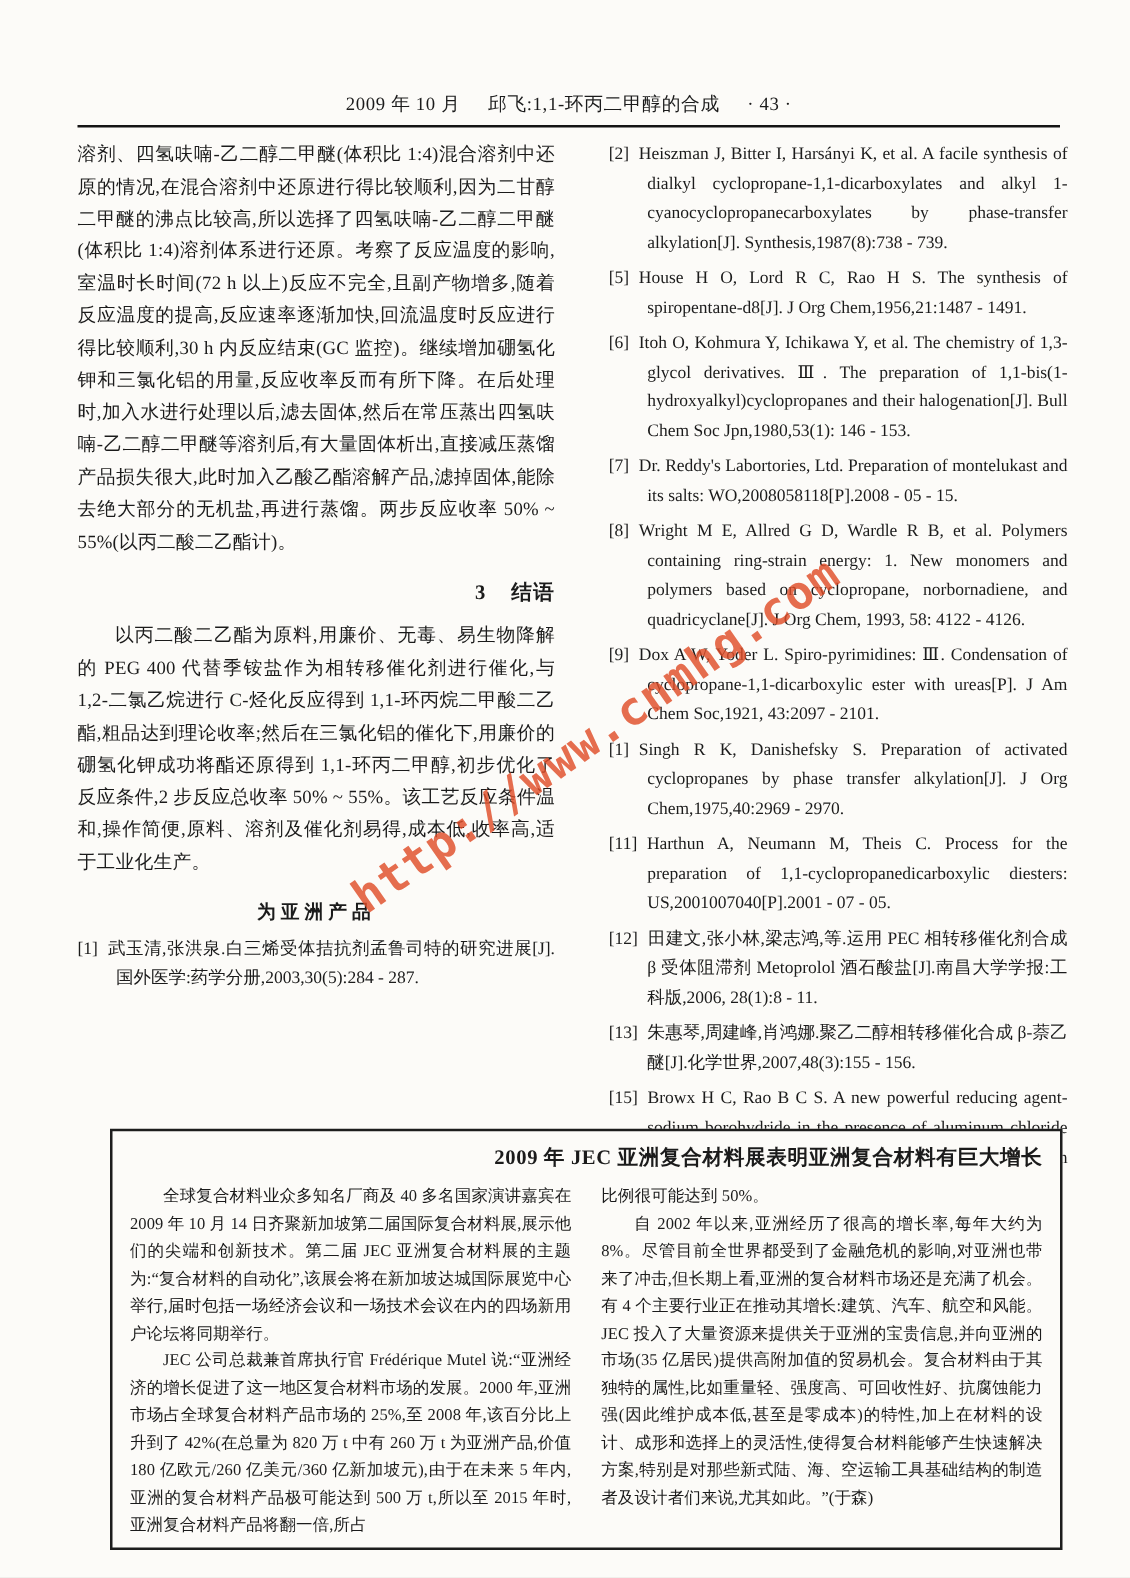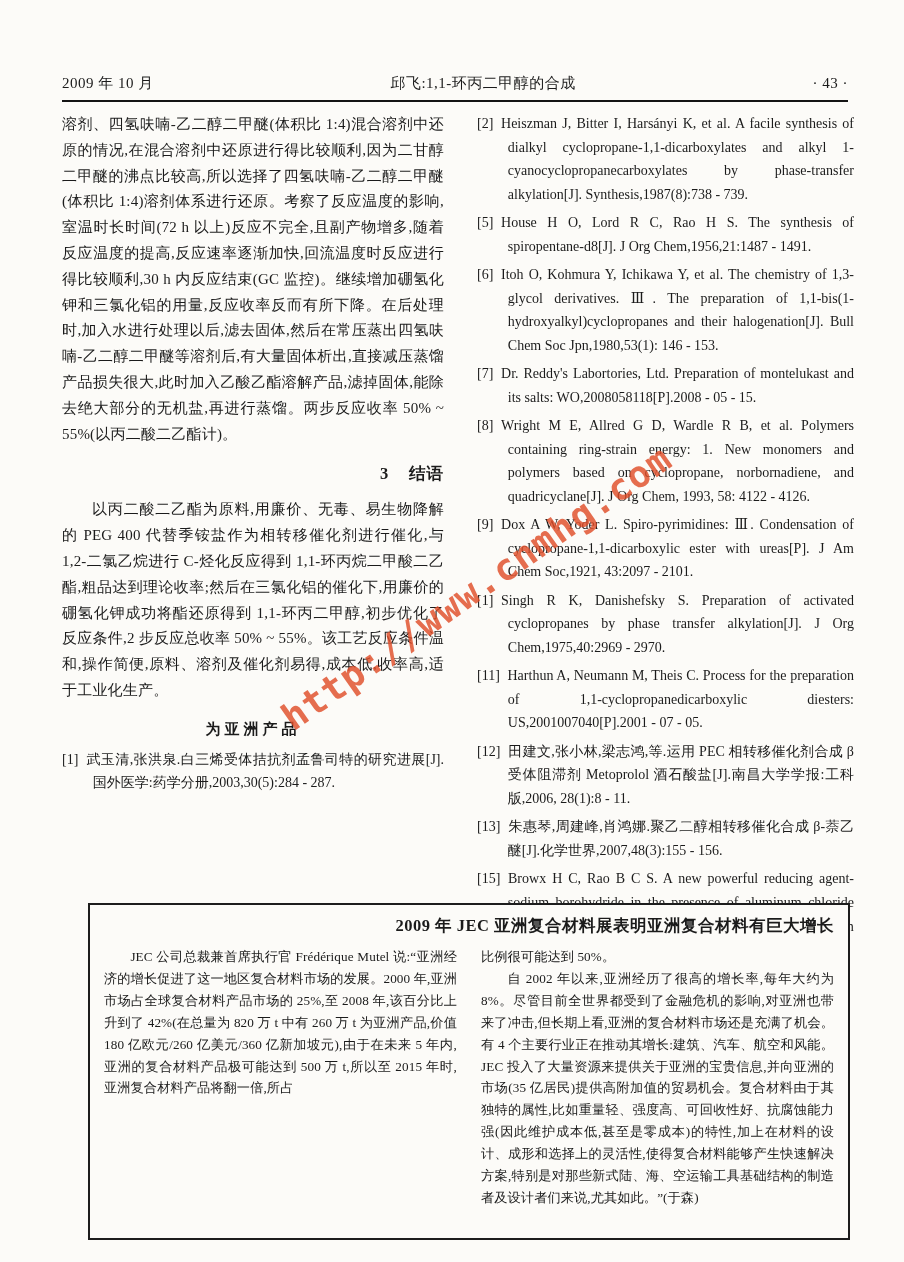--- a/index.html
+++ b/index.html
@@ -4,32 +4,32 @@
 <style>
   html,body{margin:0;padding:0;background:#e8e6e1;}
   .page{
     position:relative; width:904px; height:1262px; margin:0 auto;
     background:#fcfbf8; color:#1b1b1b; overflow:hidden;
     font-family:"Liberation Serif","DejaVu Serif",serif;
   }
   
   .header{
     position:absolute; top:74px; left:62px; right:56px;
-    display:flex; justify-content:space-between; align-items:baseline;
+    display:flex; justify-content:center; align-items:baseline;
     font-size:15px; letter-spacing:.5px;gap:22px;
   }
   .header .h-title{font-size:15px;}
   .header-rule{
     position:absolute; top:100px; left:62px; right:56px;
     border-top:2px solid #141414; height:0;
   }
   
   .columns{
     position:absolute; top:112px; left:62px; right:50px;
-    display:flex; gap:33px;
+    display:flex; gap:43px;
   }
   .col{min-width:0;}
   .col.left{width:382px; flex:0 0 382px;}
   .col.right{flex:1;}
   .body-text{
     margin:0; font-size:15px; line-height:1.72; text-align:justify;
     letter-spacing:.2px;
   }
   .body-text.indent{text-indent:2em;}
   .section-heading{
@@ -127,20 +127,21 @@
     </div>
 
   </div>
 
   <div class="watermark">http://www.cnmhg.com</div>
 
   <div class="news-box">
     <h2 class="news-title">2009 年 JEC 亚洲复合材料展表明亚洲复合材料有巨大增长</h2>
     <div class="news-cols">
       <div class="news-col">
+        <p class="ind">全球复合材料业众多知名厂商及 40 多名国家演讲嘉宾在 2009 年 10 月 14 日齐聚新加坡第二届国际复合材料展,展示他们的尖端和创新技术。第二届 JEC 亚洲复合材料展的主题为:“复合材料的自动化”,该展会将在新加坡达城国际展览中心举行,届时包括一场经济会议和一场技术会议在内的四场新用户论坛将同期举行。</p>
         <p class="ind">JEC 公司总裁兼首席执行官 Frédérique Mutel 说:“亚洲经济的增长促进了这一地区复合材料市场的发展。2000 年,亚洲市场占全球复合材料产品市场的 25%,至 2008 年,该百分比上升到了 42%(在总量为 820 万 t 中有 260 万 t 为亚洲产品,价值 180 亿欧元/260 亿美元/360 亿新加坡元),由于在未来 5 年内,亚洲的复合材料产品极可能达到 500 万 t,所以至 2015 年时,亚洲复合材料产品将翻一倍,所占</p>
       </div>
       <div class="news-col">
         <p>比例很可能达到 50%。</p>
         <p class="ind">自 2002 年以来,亚洲经历了很高的增长率,每年大约为 8%。尽管目前全世界都受到了金融危机的影响,对亚洲也带来了冲击,但长期上看,亚洲的复合材料市场还是充满了机会。有 4 个主要行业正在推动其增长:建筑、汽车、航空和风能。JEC 投入了大量资源来提供关于亚洲的宝贵信息,并向亚洲的市场(35 亿居民)提供高附加值的贸易机会。复合材料由于其独特的属性,比如重量轻、强度高、可回收性好、抗腐蚀能力强(因此维护成本低,甚至是零成本)的特性,加上在材料的设计、成形和选择上的灵活性,使得复合材料能够产生快速解决方案,特别是对那些新式陆、海、空运输工具基础结构的制造者及设计者们来说,尤其如此。”(于森)</p>
       </div>
     </div>
   </div>
 
 </div>

